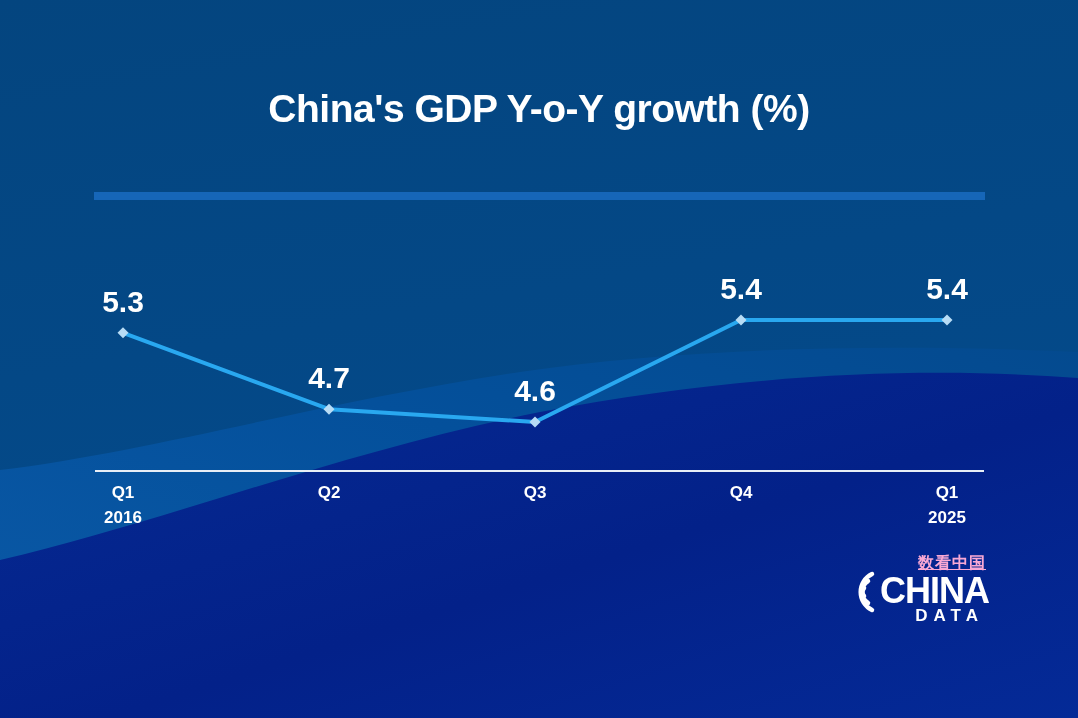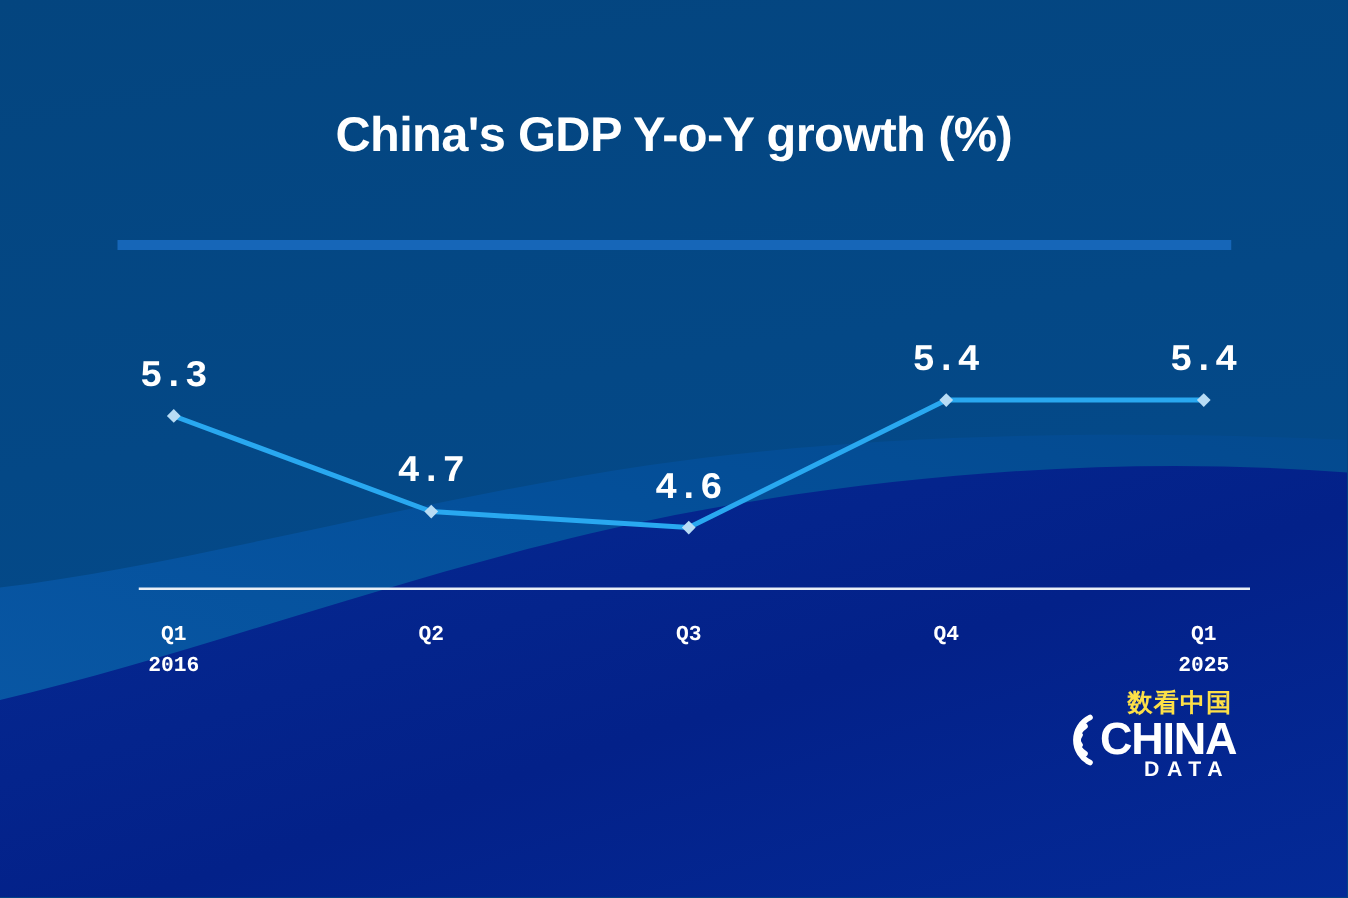--- a/index.html
+++ b/index.html
@@ -47,25 +47,24 @@
     left: 94px;
     top: 192px;
     width: 891px;
     height: 8px;
     background: #1666b8;
   }
 
   
   .plot {
     position: absolute;
-    left: 16px;
+    left: 0;
     top: 0;
     width: 944px;
     height: 718px;
-    font-family: Liberation Mono, monospace;
   }
 
   .axis-line {
     position: absolute;
     left: 95px;
     top: 470px;
     width: 889px;
     height: 2px;
     background: #e8eef6;
   }
@@ -82,21 +81,20 @@
 
   .tick-label {
     position: absolute;
     color: #ffffff;
     font-size: 17px;
     font-weight: bold;
     text-align: center;
     transform: translateX(-50%);
     white-space: nowrap;
     line-height: 25px;
-    margin-top: 16px;
   }
 
   
   .source {
     position: absolute;
     left: 95px;
     top: 558px;
     color: #e9eff7;
     font-size: 17px;
     line-height: 25px;
@@ -108,26 +106,27 @@
     position: absolute;
     left: 838px;
     top: 552px;
     width: 148px;
     height: 78px;
   }
   .logo-cn {
     position: absolute;
     right: 0;
     top: 0;
-    color: #fde047;
-    font-size: 20px;
+    color: #f9a8d4;
+    font-size: 16px;
     font-weight: bold;
     letter-spacing: 1px;
     line-height: 22px;
     white-space: nowrap;
+    text-decoration: underline;
   }
   .logo-china {
     position: absolute;
     left: 42px;
     top: 20px;
     color: #ffffff;
     font-size: 36px;
     font-weight: bold;
     letter-spacing: -1px;
     line-height: 38px;

